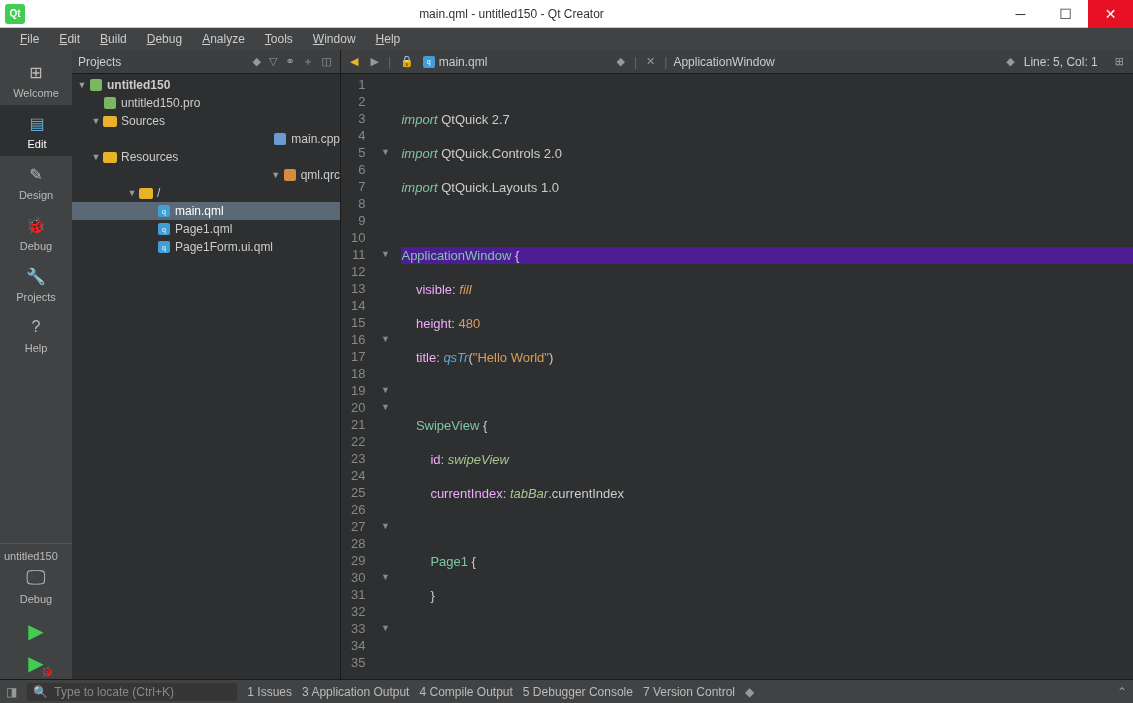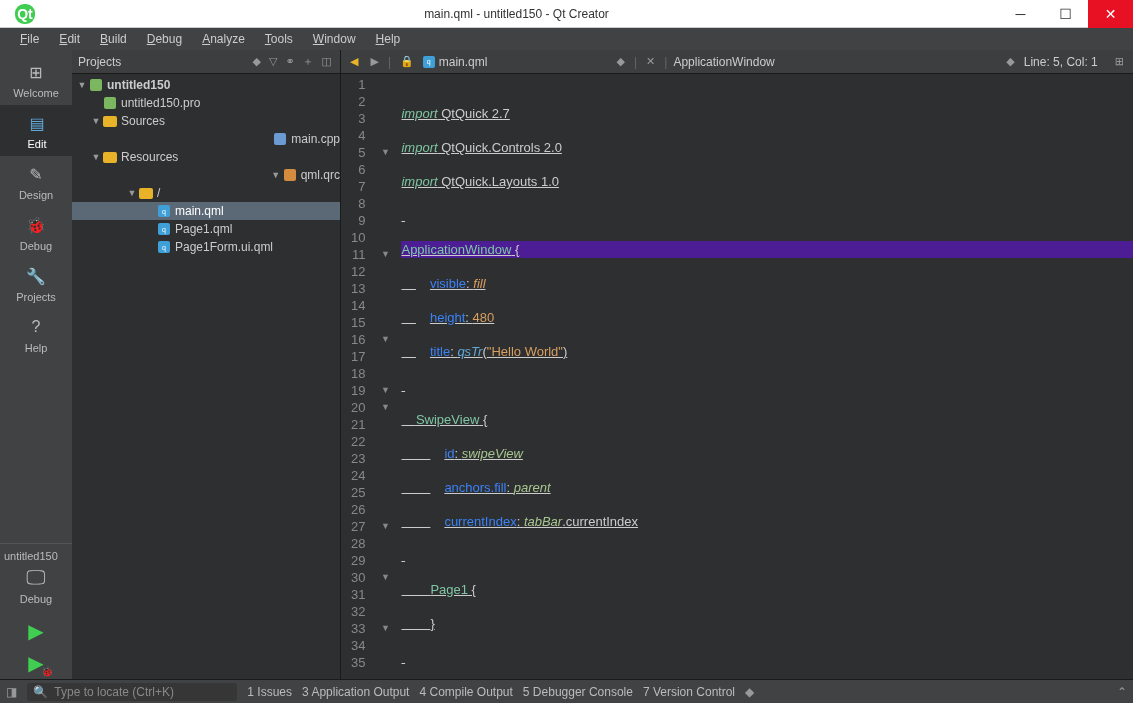--- a/index.html
+++ b/index.html
@@ -1,18 +1,18 @@
 <!DOCTYPE html>
 <html><head>
 <meta charset="utf-8">
 <style>
 * { margin: 0; padding: 0; box-sizing: border-box; font-family: "Segoe UI", sans-serif; }
 body { width: 1133px; height: 703px; background: #2e2f30; overflow: hidden; display: flex; flex-direction: column; }
 .titlebar { height: 28px; background: #fff; display: flex; align-items: center; border-bottom: 1px solid #ccc; }
-.titlebar-icon { width: 20px; height: 20px; background: #41cd52; border-radius: 9px; margin-left: 15px; display: flex; align-items: center; justify-content: center; color: #fff; font-size: 14px; font-weight: bold; }
+.titlebar-icon { width: 20px; height: 20px; background: #41cd52; border-radius: 3px; margin-left: 5px; display: flex; align-items: center; justify-content: center; color: #fff; font-size: 10px; font-weight: bold; }
 .titlebar-title { flex: 1; text-align: center; font-size: 12px; color: #333; }
 .titlebar-btns { display: flex; }
 .titlebar-btn { width: 45px; height: 28px; display: flex; align-items: center; justify-content: center; font-size: 14px; color: #333; }
 .titlebar-btn.close { background: #e81123; color: #fff; }
 .menubar { height: 22px; background: #404244; display: flex; align-items: center; padding-left: 12px; gap: 4px; }
 .menu-item { color: #ccc; font-size: 12px; padding: 2px 8px; }
 .menu-item .u { text-decoration: underline; }
 .body-area { flex: 1; display: flex; overflow: hidden; }
 .modebar { width: 72px; background: #404244; display: flex; flex-direction: column; padding-top: 4px; }
 .mode-btn { display: flex; flex-direction: column; align-items: center; justify-content: center; padding: 6px 0; color: #bbb; font-size: 11px; gap: 3px; }
@@ -40,25 +40,25 @@
 .editor-area { flex: 1; display: flex; flex-direction: column; background: #2e2f30; }
 .editor-toolbar { height: 24px; background: #3c3e40; display: flex; align-items: center; padding: 0 6px; gap: 6px; color: #ccc; font-size: 12px; border-bottom: 1px solid #1a1a1a; }
 .et-icon { color: #999; font-size: 11px; padding: 0 3px; }
 .et-icon.gold { color: #e8b229; }
 .et-file { display: flex; align-items: center; gap: 4px; }
 .et-sep { color: #666; }
 .et-flex { flex: 1; }
 .editor-content { flex: 1; display: flex; overflow: hidden; font-family: "Consolas", "Courier New", monospace; font-size: 13px; }
 .gutter { background: #2e2f30; color: #888; text-align: right; padding: 2px 12px 0 10px; line-height: 17px; user-select: none; }
 .fold-gutter { background: #2e2f30; width: 16px; padding-top: 2px; line-height: 17px; color: #888; font-size: 9px; text-align: center; }
-.code { flex: 1; background: #2e2f30; padding: 14px 0 0 8px; line-height: 17px; white-space: pre; color: #ccc; overflow: hidden; text-decoration: underline; }
+.code { flex: 1; background: #2e2f30; padding: 20px 0 0 8px; line-height: 17px; white-space: pre; color: #ccc; overflow: hidden; }
 .code-line.hl { background: #4c1d95; }
 .k-import { color: #7fc6a4; font-style: italic; }
 .k-type { color: #7fc6a4; }
-.k-prop { color: #3b82f6; margin-left: 14px; }
+.k-prop { color: #f0abfc; }
 .k-func { color: #5fa8d8; font-style: italic; }
 .k-str { color: #d89f5f; }
 .k-num { color: #d89f5f; }
 .k-ident { color: #a8c68f; font-style: italic; }
 .k-true { color: #d89f5f; font-style: italic; }
 .k-ref { color: #a8c68f; font-style: italic; }
 .statusbar { height: 24px; background: #404244; display: flex; align-items: center; padding: 0 6px; gap: 10px; color: #bbb; font-size: 12px; border-top: 1px solid #1a1a1a; }
 .sb-icon { font-size: 12px; color: #999; }
 .sb-search { flex: 0 0 210px; display: flex; align-items: center; gap: 6px; color: #888; background: #363636; border-radius: 3px; padding: 2px 6px; height: 18px; }
 .sb-item { color: #bbb; }
@@ -244,21 +244,20 @@
 <div class="code-line"><span class="k-import">import</span><span> QtQuick.Controls 2.0</span></div>
 <div class="code-line"><span class="k-import">import</span><span> QtQuick.Layouts 1.0</span></div>
 <div class="code-line"> </div>
 <div class="code-line hl"><span class="k-type">ApplicationWindow</span><span> {</span></div>
 <div class="code-line">    <span class="k-prop">visible</span>: <span class="k-true">fill</span></div>
 <div class="code-line">    <span class="k-prop">height</span>: <span class="k-num">480</span></div>
 <div class="code-line">    <span class="k-prop">title</span>: <span class="k-func">qsTr</span>(<span class="k-str">"Hello World"</span>)</div>
 <div class="code-line"> </div>
 <div class="code-line">    <span class="k-type">SwipeView</span><span> {</span></div>
 <div class="code-line">        <span class="k-prop">id</span>: <span class="k-ident">swipeView</span></div>
-<div class="code-line">        <span class="k-prop">anchors.fill</span>: <span class="k-ref">parent</span></div>
 <div class="code-line">        <span class="k-prop">currentIndex</span>: <span class="k-ref">tabBar</span><span>.currentIndex</span></div>
 <div class="code-line"> </div>
 <div class="code-line">        <span class="k-type">Page1</span><span> {</span></div>
 <div class="code-line">        <span>}</span></div>
 <div class="code-line"> </div>
 
 
 
 
 

